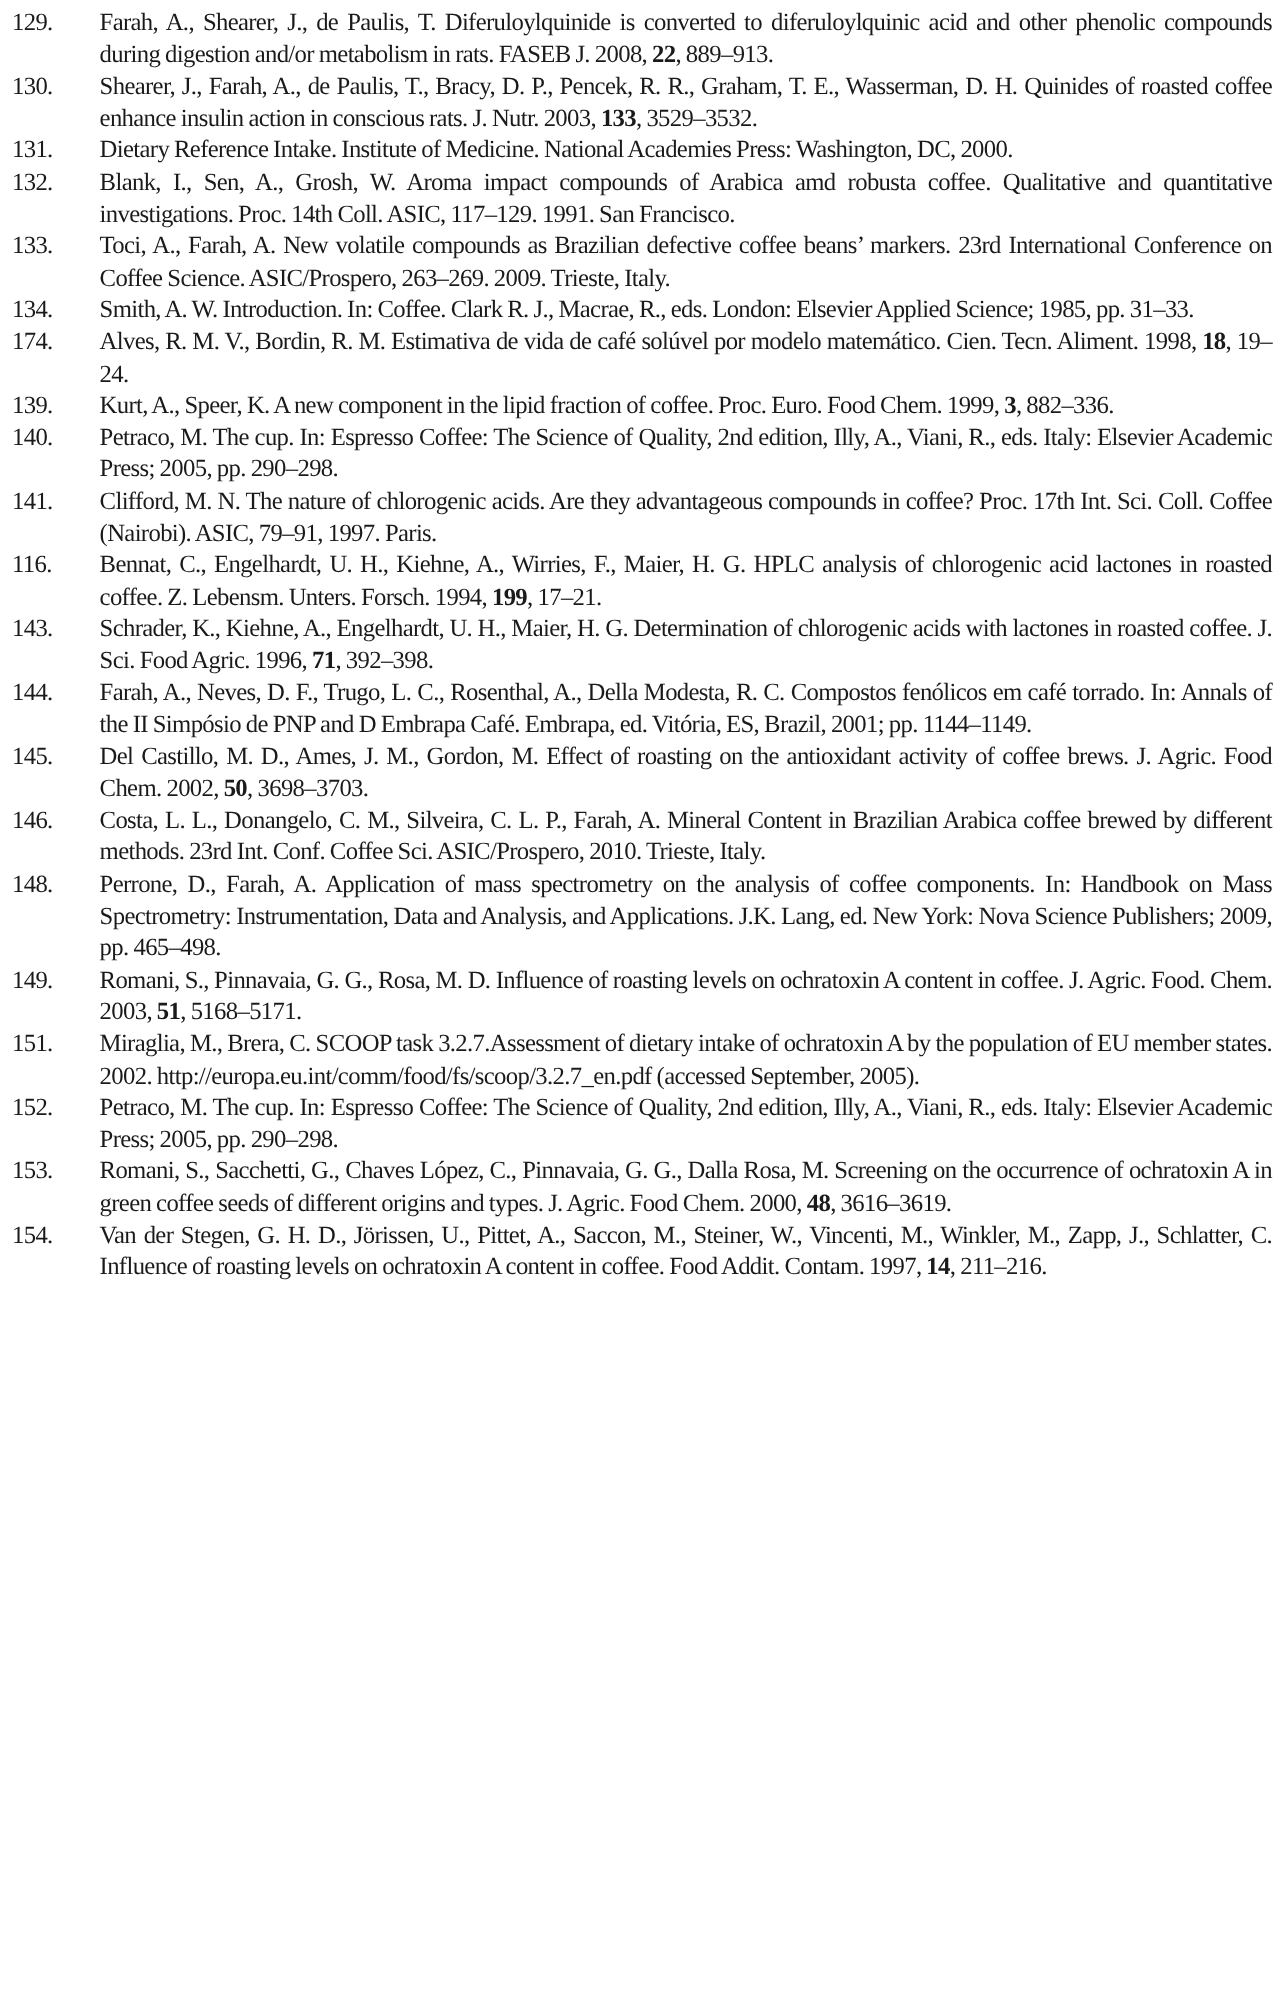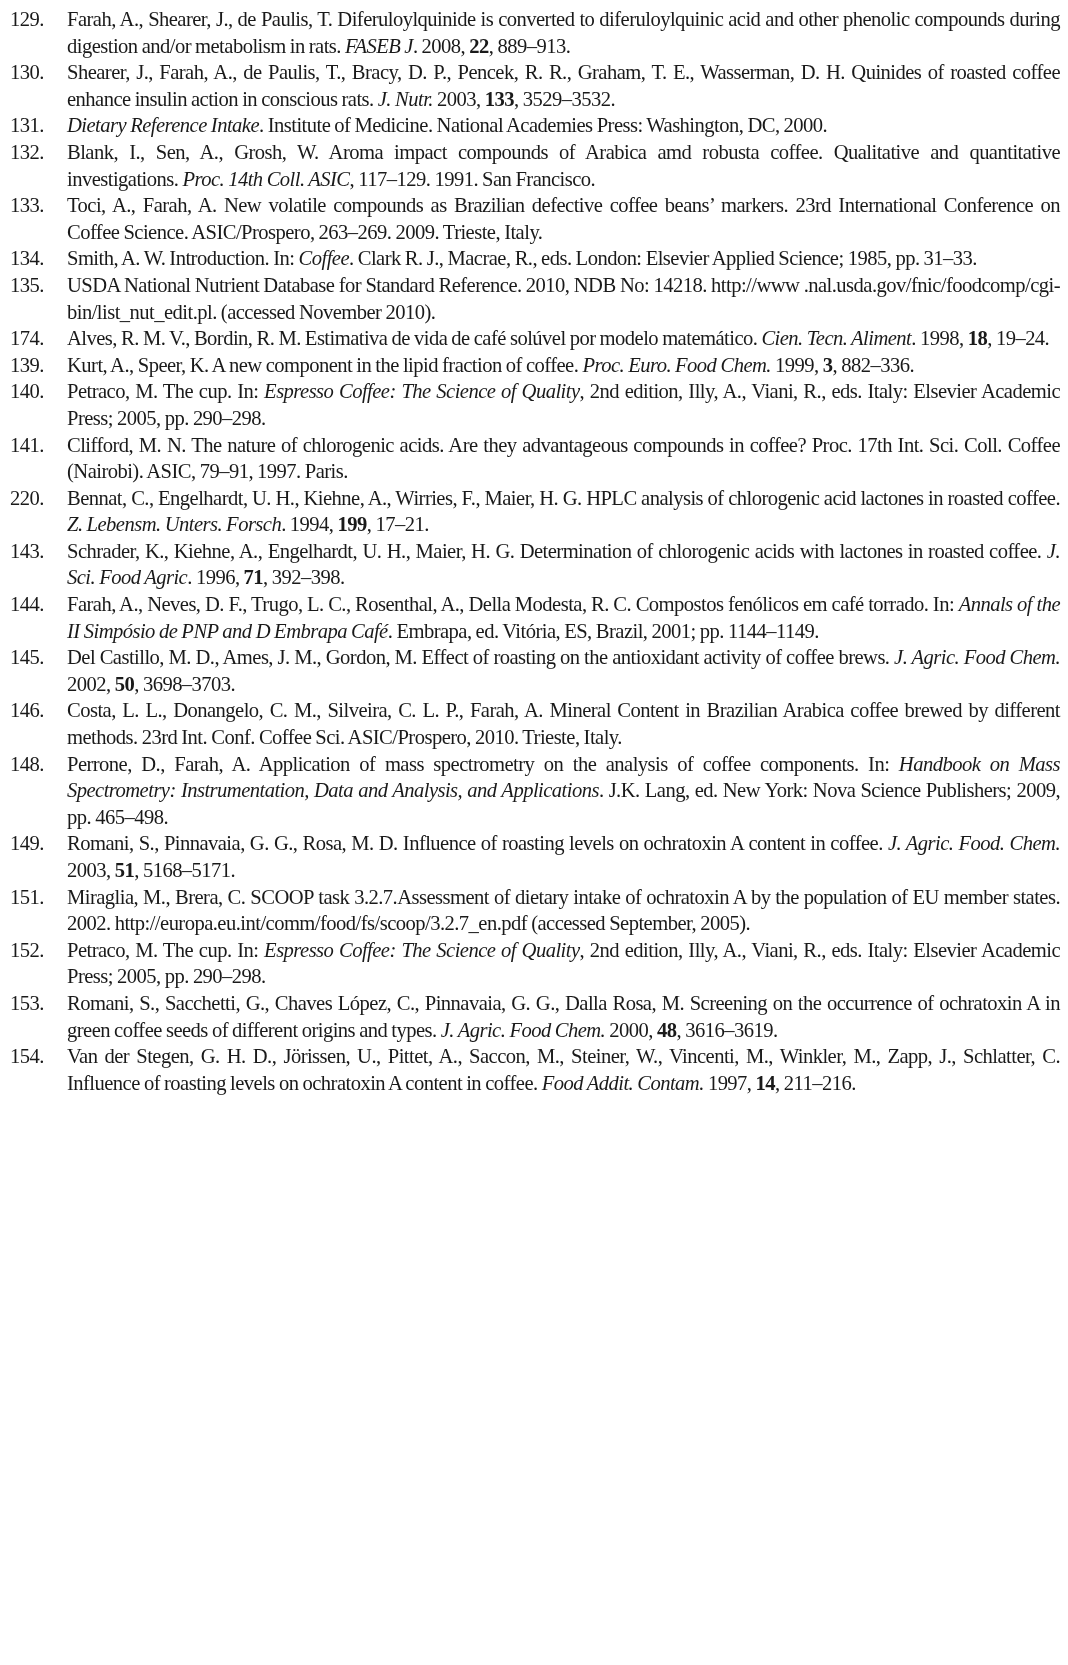--- a/index.html
+++ b/index.html
@@ -8,24 +8,25 @@
     font-family: "Liberation Serif", "DejaVu Serif", serif;
     color: #1a1a1a;
   }
   .page { position: relative; padding: 6px 8px 0 10px; box-sizing: border-box; width: 1068px; }
   .ref-list { margin: 0; padding: 0; list-style: none; }
   .ref {
     display: flex; align-items: flex-start;
     font-size: 20.6px; line-height: 26.6px;
     letter-spacing: -0.55px;
     transform-origin: left top;
+    gap: 16px;
   }
   .ref-num { flex: 0 0 57px; text-align: left; }
   .ref-text { flex: 1 1 auto; text-align: justify; word-spacing: -0.5px; }
-  .seg-i { font-style: italic; }
+  .seg-i { }
   .seg-b { font-weight: bold; font-family: Liberation Serif, serif; }
 </style>
 </head>
 <body>
 
 <div class="page">
   <ol class="ref-list" id="ref-list">
       <li class="ref">
     <span class="ref-num">129.</span>
     <span class="ref-text"><span class="seg-n">Farah, A., Shearer, J., de Paulis, T. Diferuloylquinide is converted to diferuloylquinic acid and other phenolic compounds during digestion and/or metabolism in rats. </span><span class="seg-i">FASEB J</span><span class="seg-n">. 2008, </span><span class="seg-b">22</span><span class="seg-n">, 889–913.</span></span>
@@ -44,41 +45,37 @@
   </li>
       <li class="ref">
     <span class="ref-num">133.</span>
     <span class="ref-text"><span class="seg-n">Toci, A., Farah, A. New volatile compounds as Brazilian defective coffee beans’ markers. 23rd International Conference on Coffee Science. ASIC/Prospero, 263–269. 2009. Trieste, Italy.</span></span>
   </li>
       <li class="ref">
     <span class="ref-num">134.</span>
     <span class="ref-text"><span class="seg-n">Smith, A. W. Introduction. In: </span><span class="seg-i">Coffee</span><span class="seg-n">. Clark R. J., Macrae, R., eds. London: Elsevier Applied Science; 1985, pp. 31–33.</span></span>
   </li>
       <li class="ref">
-    <span class="ref-num">135.</span>
-    <span class="ref-text"><span class="seg-n">USDA National Nutrient Database for Standard Reference. 2010, NDB No: 14218. http://www .nal.usda.gov/fnic/foodcomp/cgi-bin/list_nut_edit.pl. (accessed November 2010).</span></span>
-  </li>
-      <li class="ref">
     <span class="ref-num">174.</span>
     <span class="ref-text"><span class="seg-n">Alves, R. M. V., Bordin, R. M. Estimativa de vida de café solúvel por modelo matemático. </span><span class="seg-i">Cien. Tecn. Aliment</span><span class="seg-n">. 1998, </span><span class="seg-b">18</span><span class="seg-n">, 19–24.</span></span>
   </li>
       <li class="ref">
     <span class="ref-num">139.</span>
     <span class="ref-text"><span class="seg-n">Kurt, A., Speer, K. A new component in the lipid fraction of coffee. </span><span class="seg-i">Proc. Euro. Food Chem.</span><span class="seg-n"> 1999, </span><span class="seg-b">3</span><span class="seg-n">, 882–336.</span></span>
   </li>
       <li class="ref">
     <span class="ref-num">140.</span>
     <span class="ref-text"><span class="seg-n">Petraco, M. The cup. In: </span><span class="seg-i">Espresso Coffee: The Science of Quality</span><span class="seg-n">, 2nd edition, Illy, A., Viani, R., eds. Italy: Elsevier Academic Press; 2005, pp. 290–298.</span></span>
   </li>
       <li class="ref">
     <span class="ref-num">141.</span>
     <span class="ref-text"><span class="seg-n">Clifford, M. N. The nature of chlorogenic acids. Are they advantageous compounds in coffee? Proc. 17th Int. Sci. Coll. Coffee (Nairobi). ASIC, 79–91, 1997. Paris.</span></span>
   </li>
       <li class="ref">
-    <span class="ref-num">220.</span>
+    <span class="ref-num">116.</span>
     <span class="ref-text"><span class="seg-n">Bennat, C., Engelhardt, U. H., Kiehne, A., Wirries, F., Maier, H. G. HPLC analysis of chlorogenic acid lactones in roasted coffee. </span><span class="seg-i">Z. Lebensm. Unters. Forsch</span><span class="seg-n">. 1994, </span><span class="seg-b">199</span><span class="seg-n">, 17–21.</span></span>
   </li>
       <li class="ref">
     <span class="ref-num">143.</span>
     <span class="ref-text"><span class="seg-n">Schrader, K., Kiehne, A., Engelhardt, U. H., Maier, H. G. Determination of chlorogenic acids with lactones in roasted coffee. </span><span class="seg-i">J. Sci. Food Agric</span><span class="seg-n">. 1996, </span><span class="seg-b">71</span><span class="seg-n">, 392–398.</span></span>
   </li>
       <li class="ref">
     <span class="ref-num">144.</span>
     <span class="ref-text"><span class="seg-n">Farah, A., Neves, D. F., Trugo, L. C., Rosenthal, A., Della Modesta, R. C. Compostos fenólicos em café torrado. In: </span><span class="seg-i">Annals of the II Simpósio de PNP and D Embrapa Café</span><span class="seg-n">. Embrapa, ed. Vitória, ES, Brazil, 2001; pp. 1144–1149.</span></span>
   </li>

